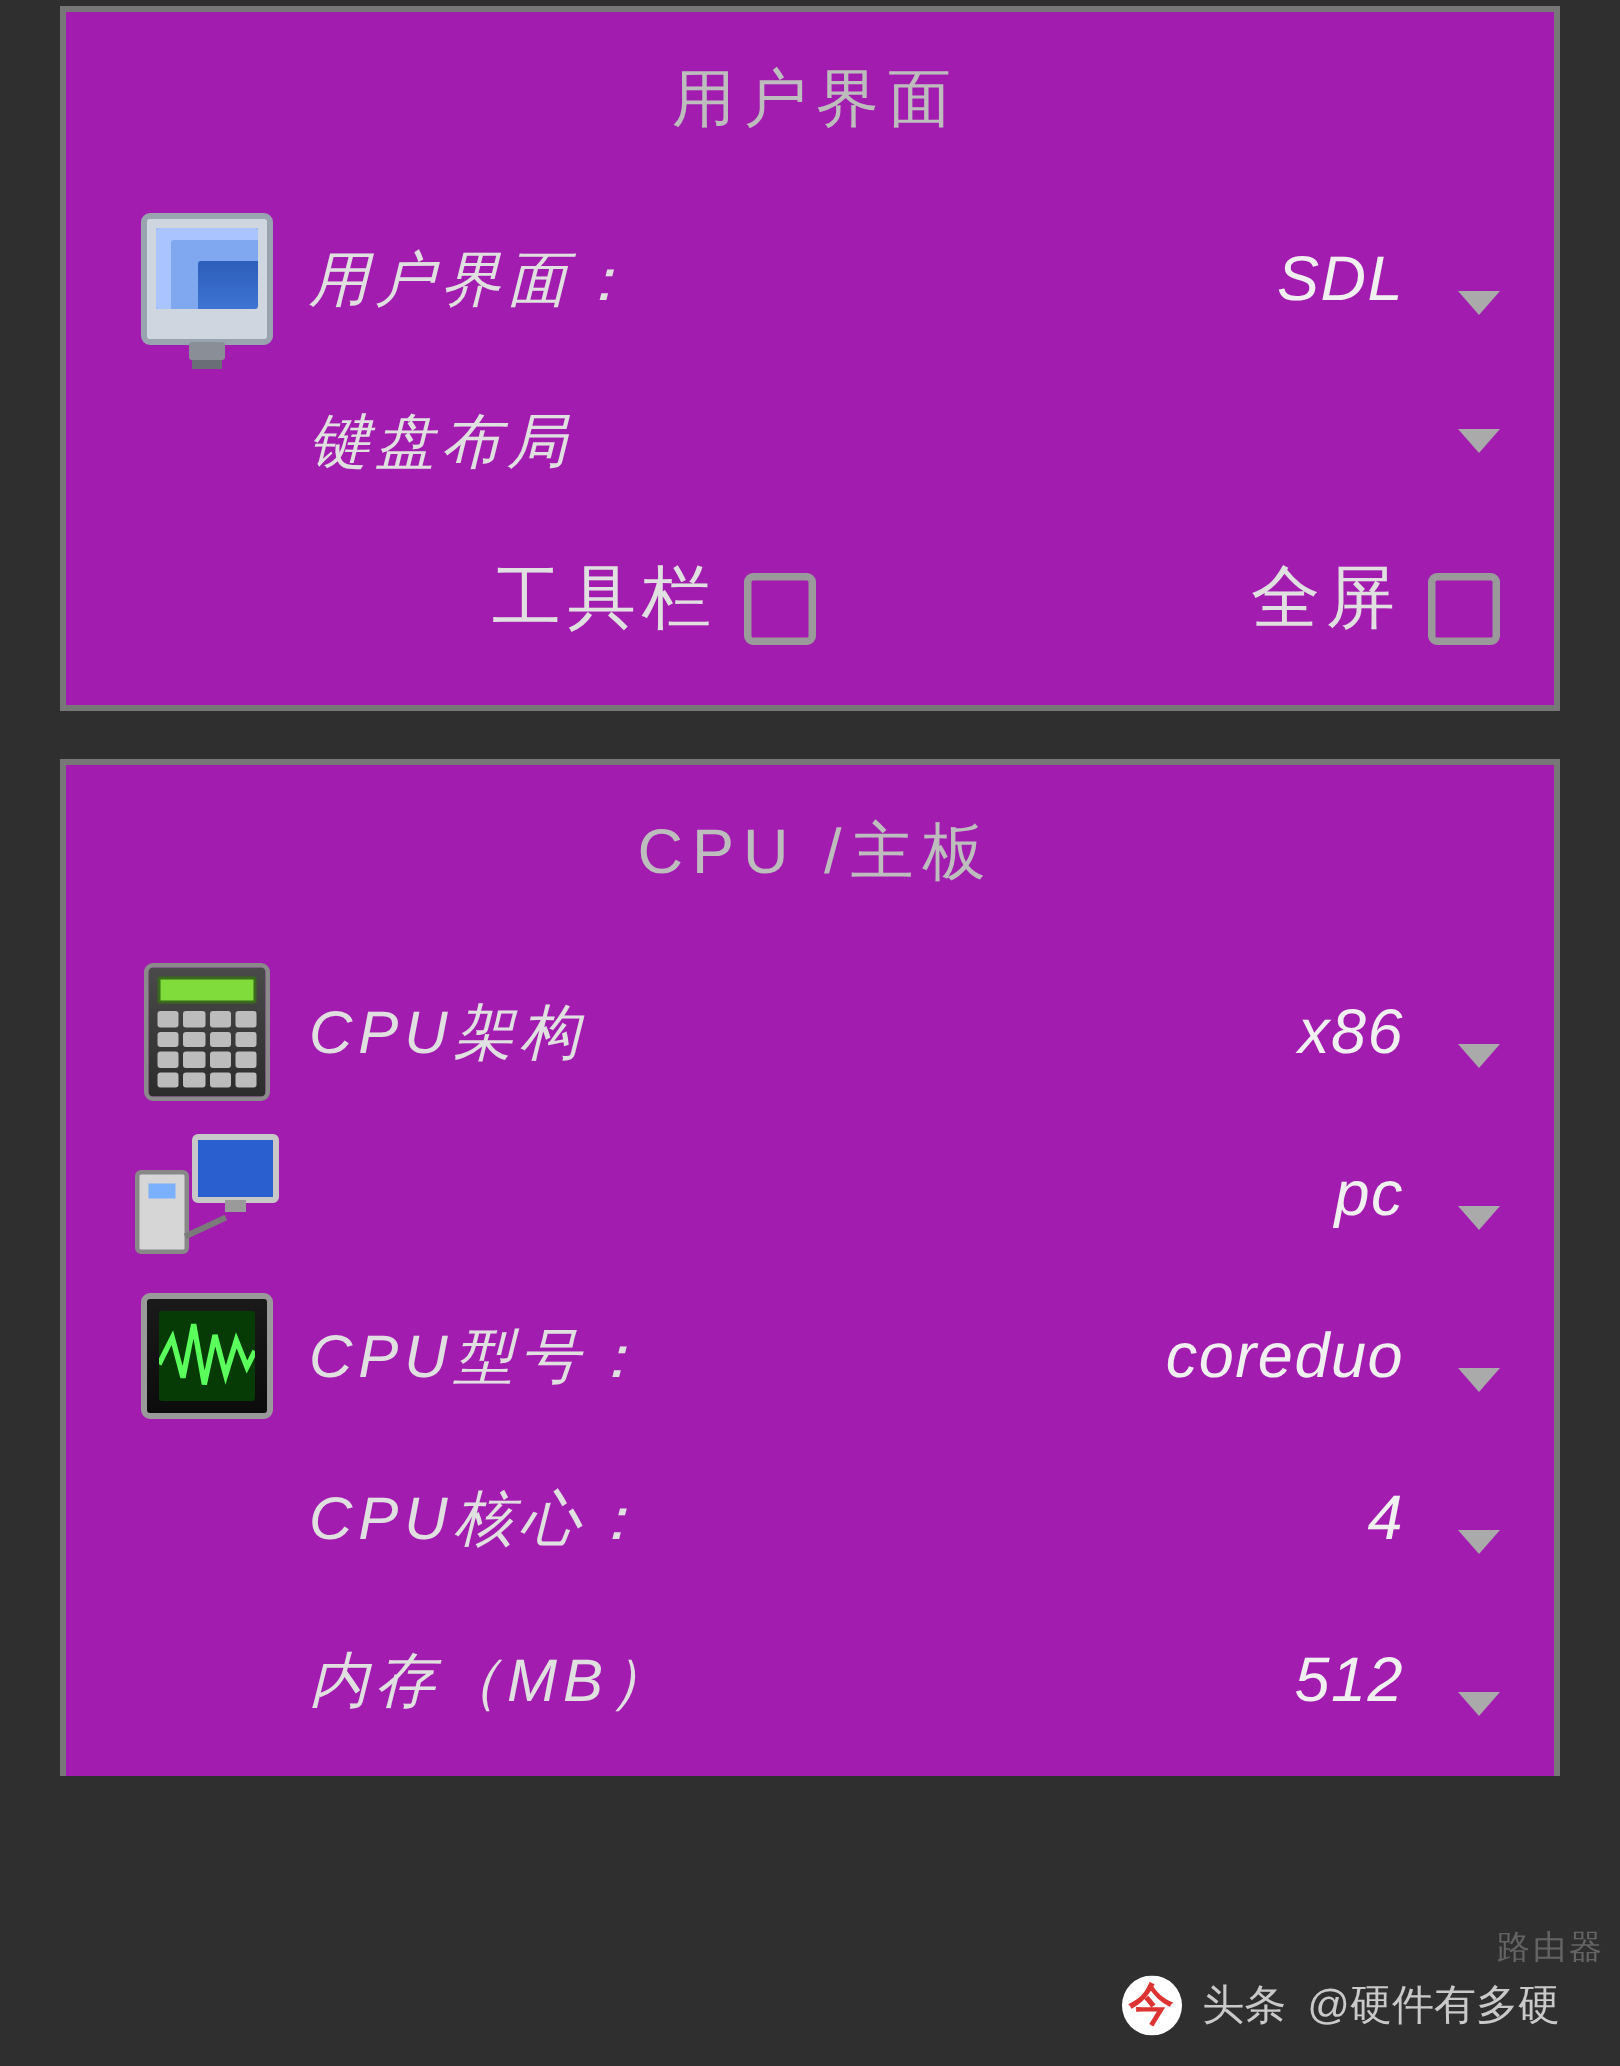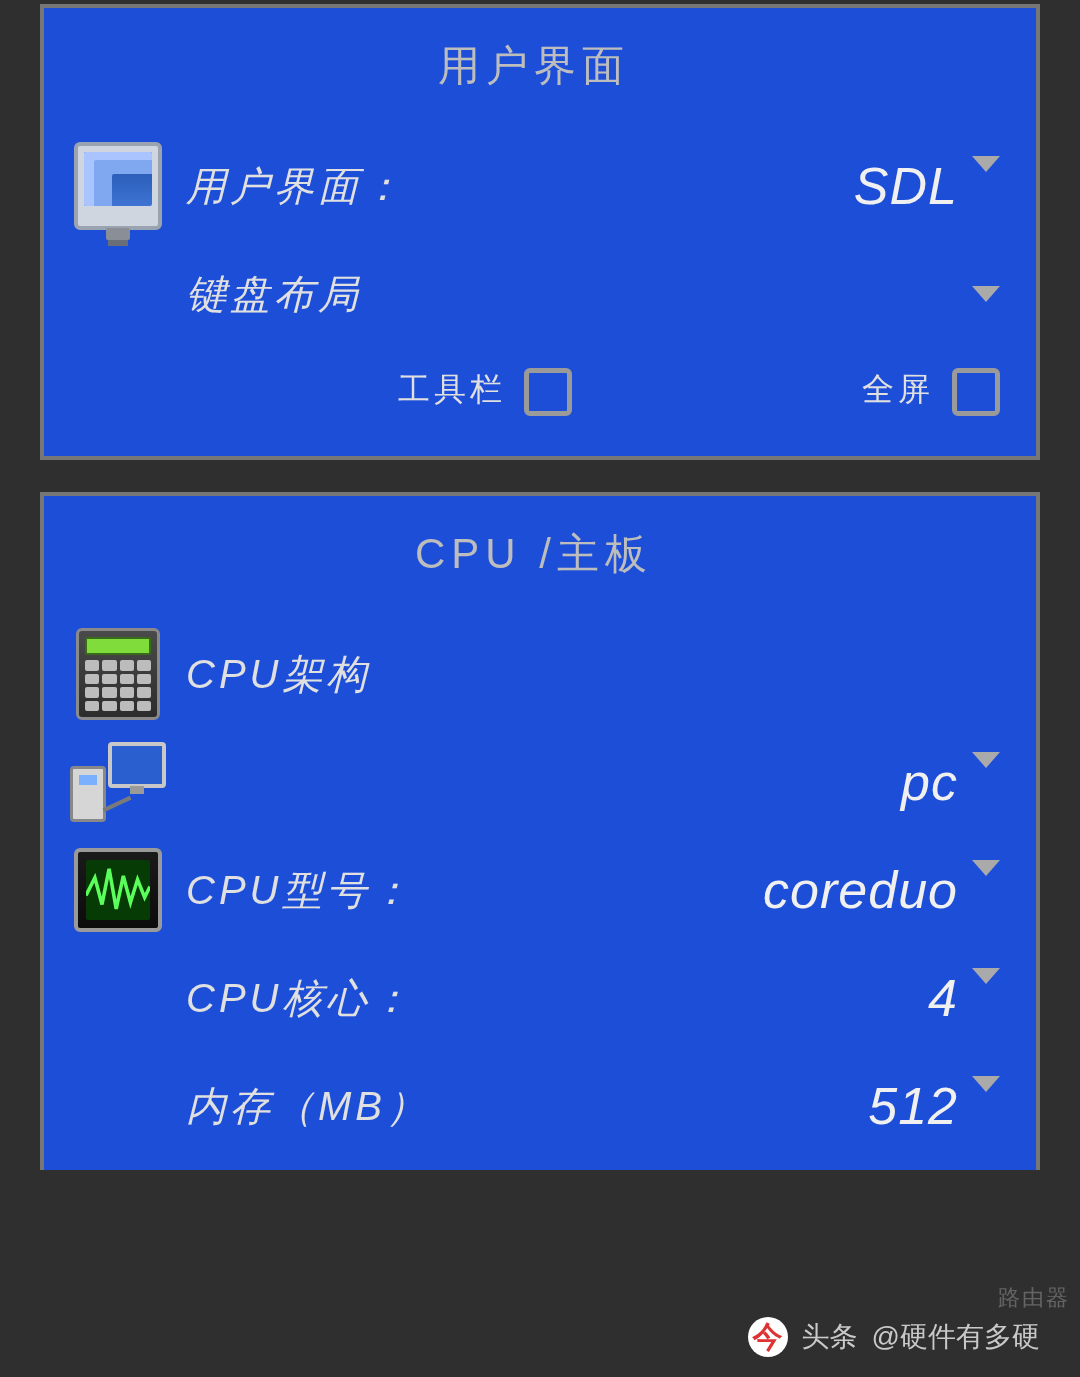--- a/index.html
+++ b/index.html
@@ -9,22 +9,22 @@
     color: #e8e8e8;
     width: 1080px;
     height: 1377px;
     overflow: hidden;
   }
   .page {
     padding: 0 40px 0 40px;
   }
   .panel {
     border: 4px solid #777;
-    background: #1d4ed8;
-    padding: 30px 36px 40px 24px;
+    background: #a21caf;
+    padding: 30px 36px 40px 44px;
     margin-top: 4px;
   }
   .panel + .panel { margin-top: 32px; }
   .panel-title {
     text-align: center;
     font-size: 42px;
     color: #bdbdbd;
     margin-bottom: 38px;
     letter-spacing: 6px;
   }
@@ -46,45 +46,45 @@
   .row-label {
     font-size: 40px;
     color: #e0e0e0;
     flex: 0 0 auto;
     letter-spacing: 4px;
     white-space: nowrap;
   }
   .spacer { flex: 1 1 auto; }
   .dropdown {
     display: flex;
-    align-items: flex-start;
-    gap: 14px;
-    font-size: 52px;
+    align-items: flex-end;
+    gap: 36px;
+    font-size: 42px;
     color: #f0f0f0;
     cursor: pointer;
   }
   .dropdown .value { letter-spacing: 1px; }
   .caret {
     width: 0; height: 0;
     border-left: 14px solid transparent;
     border-right: 14px solid transparent;
     border-top: 16px solid #aaa;
   }
   .check-row {
     display: flex;
     align-items: center;
     justify-content: flex-end;
     gap: 30px;
     margin-top: 20px;
   }
   .check-group {
     display: flex;
-    align-items: flex-start;
+    align-items: flex-end;
     gap: 18px;
-    font-size: 32px;
+    font-size: 46px;
     color: #e0e0e0;
     letter-spacing: 4px;
   }
   .check-group + .check-group { margin-left: 260px; }
   .checkbox {
     width: 48px; height: 48px;
     border: 5px solid #9a9a9a;
     border-radius: 6px;
   }
   
@@ -215,20 +215,24 @@
               <i></i>
               <i></i>
               <i></i>
               <i></i>
               <i></i>
             </div>
         </div>
       </div>
       <div class="row-label">CPU架构</div>
       <div class="spacer"></div>
+      <div class="dropdown">
+        <span class="value">x86</span>
+        <span class="caret"></span>
+      </div>
     </div>
 
     <div class="row">
       <div class="icon-slot">
         <div class="ic-net">
             <div class="host"></div>
             <div class="link"></div>
             <div class="mon"></div>
           </div>
       </div>

